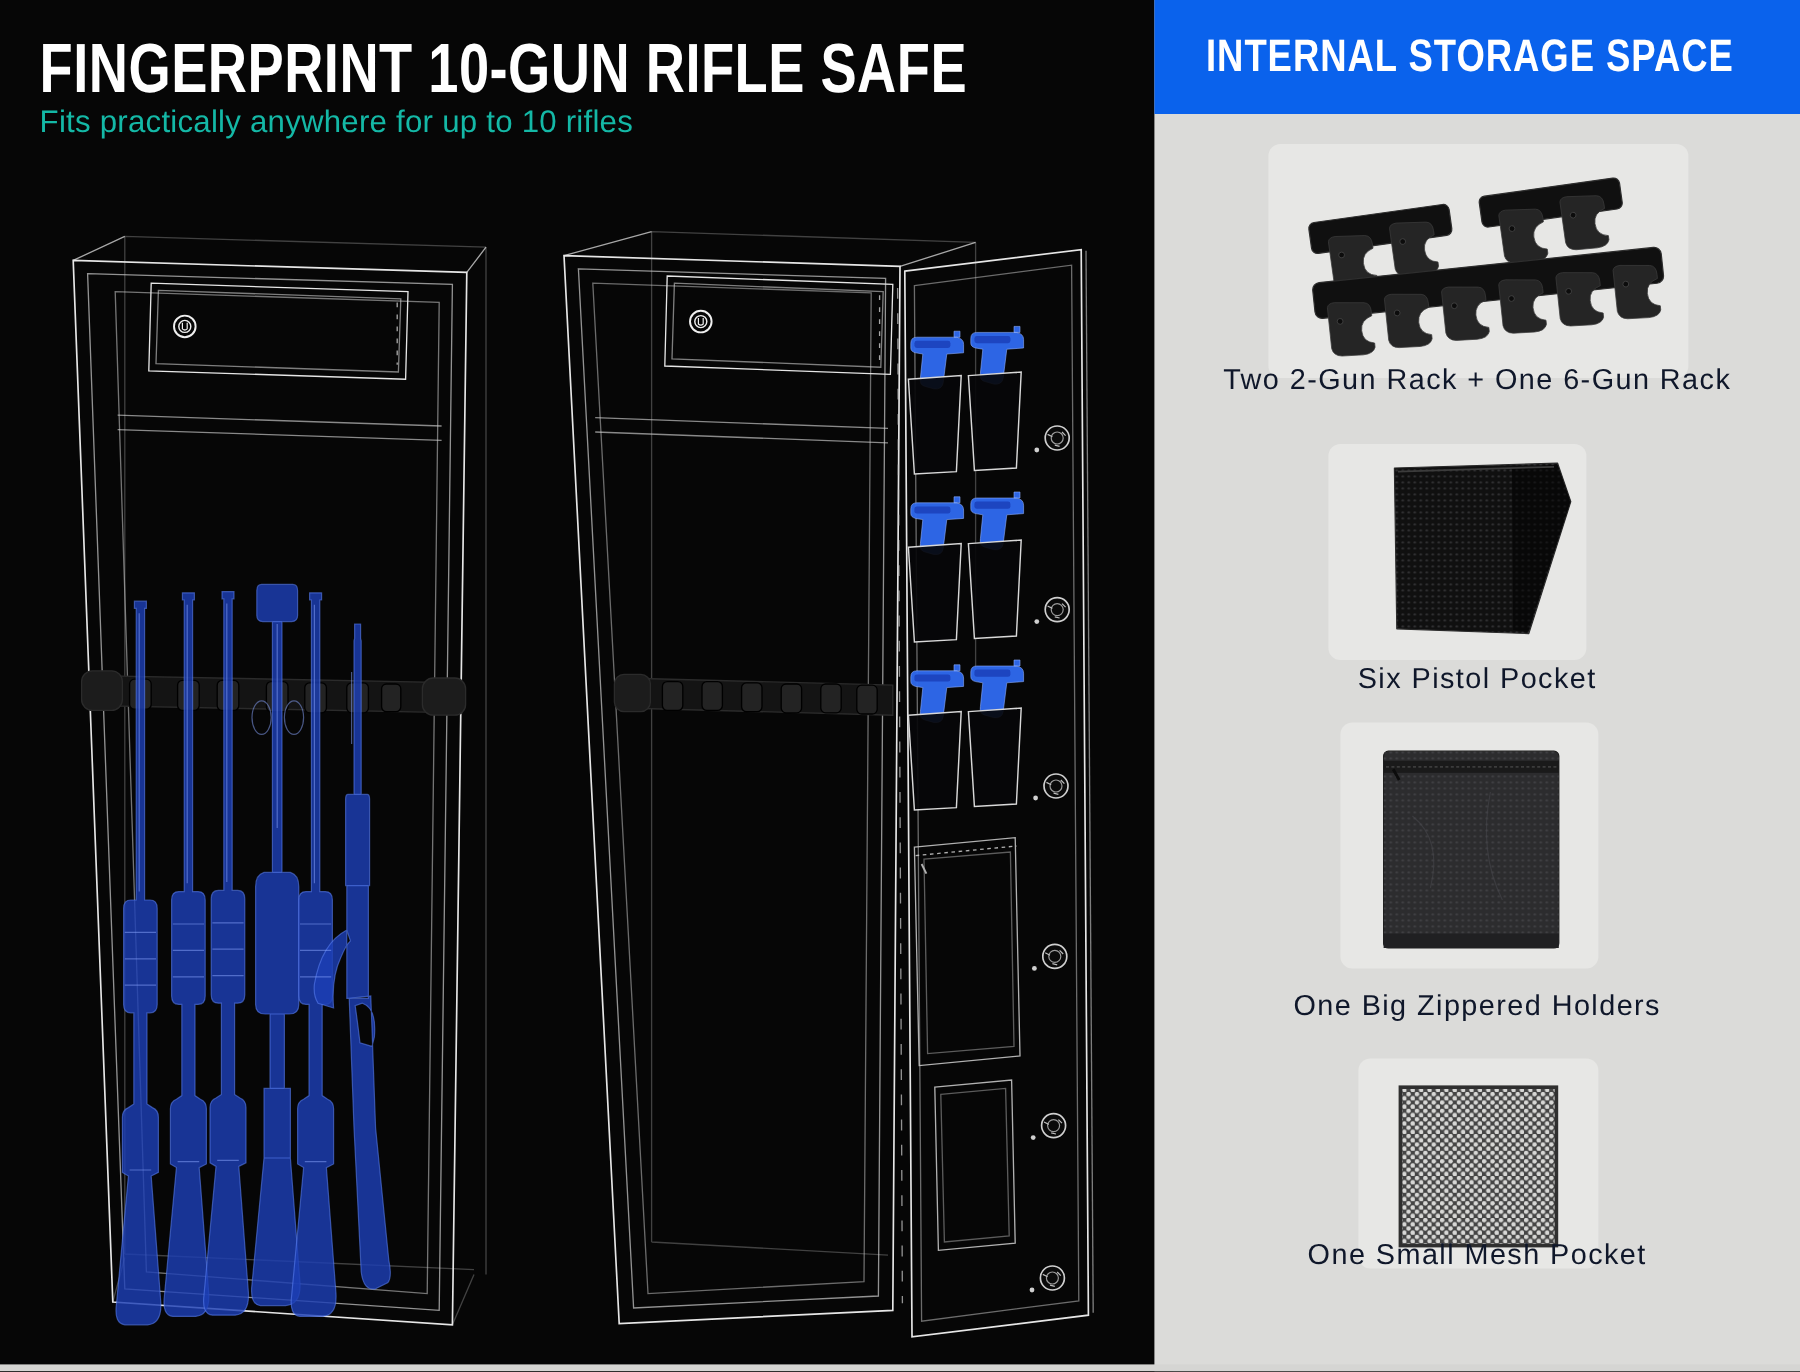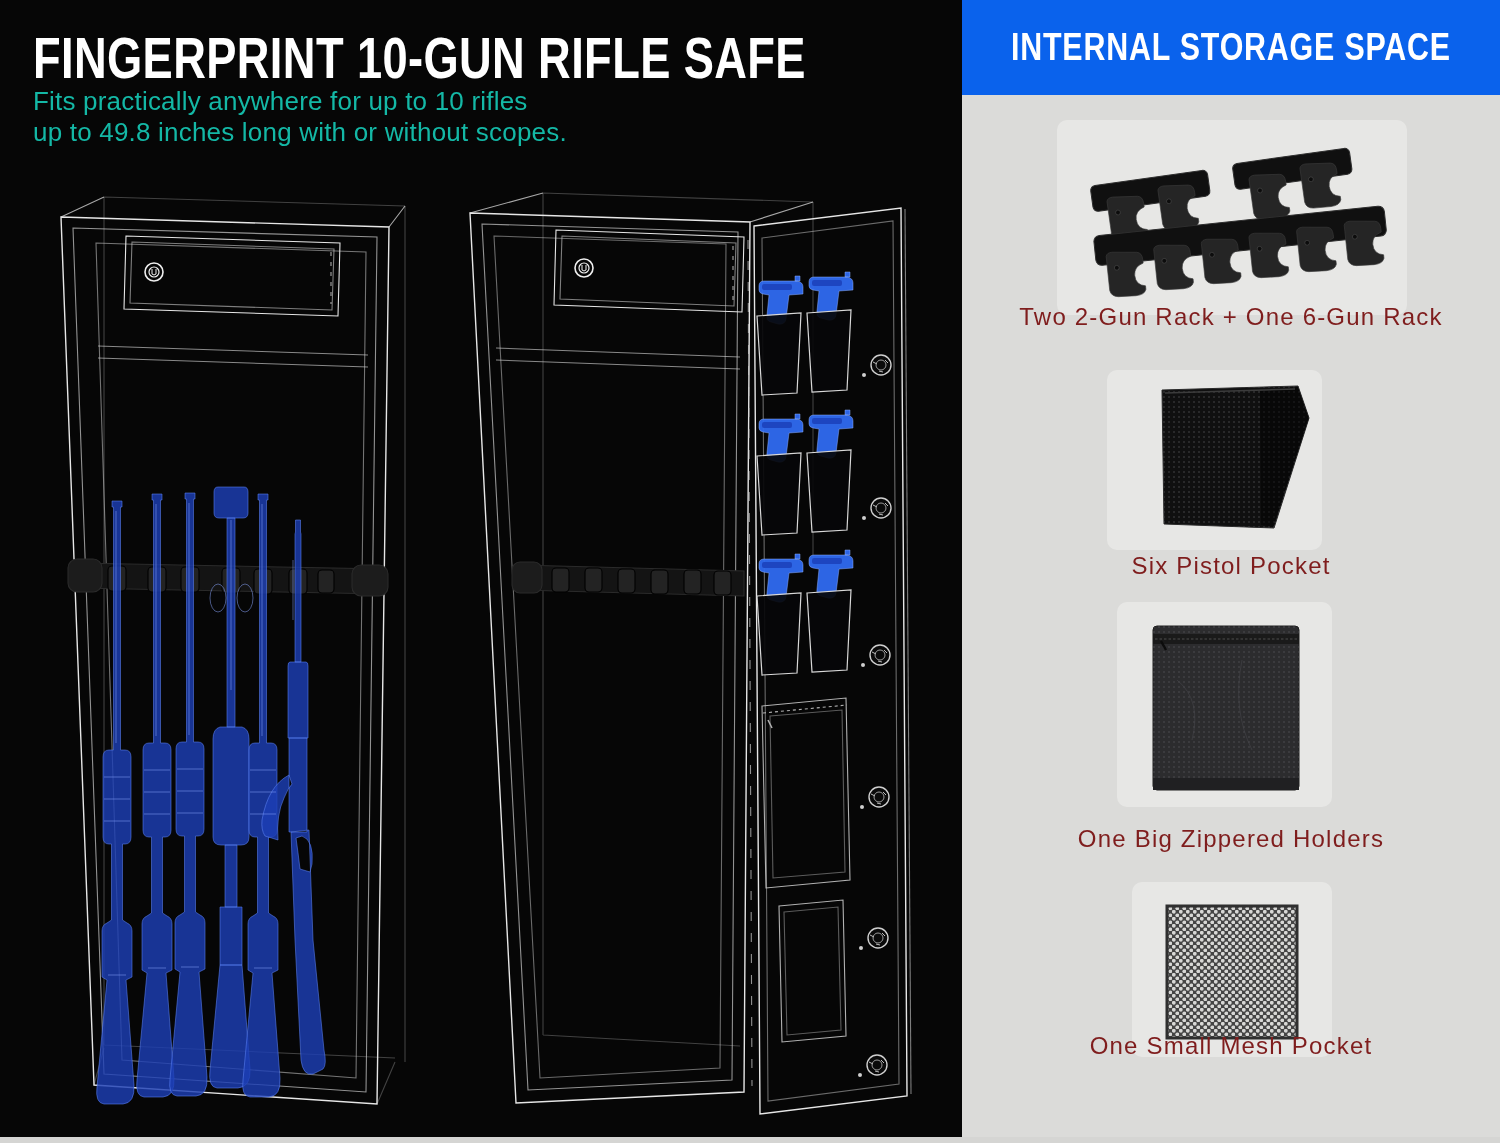--- a/index.html
+++ b/index.html
@@ -9,39 +9,38 @@
   .left-panel{position:absolute;left:0;top:0;width:962px;height:1143px;background:#060606;padding-left:16px;}
   .title{position:absolute;left:33px;top:24px;margin:0;color:#fff;
          font-size:58px;font-weight:800;letter-spacing:.5px;white-space:nowrap;
          transform:scaleX(.78);transform-origin:left top;}
   .subtitle{position:absolute;left:33px;top:86px;color:#14b8a6;font-size:26px;
             line-height:31px;font-weight:400;letter-spacing:.2px;}
   .safes{position:absolute;left:0;top:0;}
   
   .right-panel{position:absolute;left:962px;top:0;width:538px;height:1143px;background:#dbdbd9;}
   .banner{position:absolute;left:0;top:0;width:538px;height:95px;background:#0a62ec;
-          display:flex;align-items:center;justify-content:center;}
+          display:flex;align-items:center;justify-content:flex-end;}
   .banner span{color:#fff;font-size:38px;font-weight:700;letter-spacing:1px;white-space:nowrap;
                transform:scaleX(.8);}
   .products{position:absolute;left:0;top:0;}
-  .cap{position:absolute;left:0;width:538px;text-align:center;color:#7f1d1d;
+  .cap{position:absolute;left:0;width:538px;text-align:center;color:#0f172a;
        font-size:24px;letter-spacing:1.2px;font-weight:400;white-space:nowrap;}
   .cap1{top:303px}.cap2{top:552px}.cap3{top:825px}.cap4{top:1032px}
   .bottom-strip{position:absolute;left:0;top:1137px;width:1500px;height:6px;background:#d5d5d3;}
 </style>
 </head>
 <body>
 
 <div class="stage">
 
   <div class="left-panel">
     <h1 class="title">FINGERPRINT 10-GUN RIFLE SAFE</h1>
     <div class="subtitle">
       <div>Fits practically anywhere for up to 10 rifles</div>
-      <div>up to 49.8 inches long with or without scopes.</div>
     </div>
 
     <svg class="safes" width="962" height="1143" viewBox="0 0 962 1143" fill="none">
       <defs>
         <path id="rifle" d="M -5 -4 L 5 -4 L 5 2 L 3.5 2 L 3.5 245 L 8 245 Q 14 245 14 252 L 14 332 Q 14 339 8 339 L 5.5 339 L 5.5 415 L 10 418 Q 15 420 15 426 L 15 472 L 9 475 L 17 580 Q 18 598 6 599 L -13 599 Q -22 598 -20 582 L -10 475 L -15 472 L -15 426 Q -15 420 -10 418 L -5.5 415 L -5.5 339 L -8 339 Q -14 339 -14 332 L -14 252 Q -14 245 -8 245 L -3.5 245 L -3.5 2 L -5 2 Z"></path>
         <path id="rifleDetail" d="M -13 272 L 13 272 M -13 294 L 13 294 M -13 316 L 13 316 M -9 470 L 9 470 M -1 6 L -1 238"></path>
         <path id="pump" d="M -13 0 Q -17 0 -17 5 L -17 26 Q -17 31 -12 31 L 12 31 Q 17 31 17 26 L 17 5 Q 17 0 13 0 Z M -4 31 L 4 31 L 4 240 L -4 240 Z M -11 240 Q -18 242 -18 252 L -18 350 Q -18 358 -10 358 L 10 358 Q 18 358 18 350 L 18 252 Q 18 242 11 240 Z M -6 358 L 6 358 L 6 420 L -6 420 Z M -11 420 L 11 420 L 11 478 L -11 478 Z M -11 478 L 11 478 L 19 582 Q 20 600 7 601 L -14 601 Q -23 600 -21 583 Z"></path>
         <path id="ak" d="M -2.5 0 L 2.5 0 L 2.5 12 L 3 14 L 3 142 L -3 142 L -3 14 L -2.5 12 Z M -8 142 Q -10 142 -10 146 L -10 218 L 10 218 L 10 146 Q 10 142 8 142 Z M -9 218 L 9 218 L 9 312 L -9 312 Z M -9 255 Q -30 266 -36 300 Q -37 310 -33 316 L -20 320 Q -22 295 -14 278 Q -10 268 -6 264 Z M 4 316 Q 16 320 14 344 L 12 352 L 2 349 Q 0 332 -2 318 Z M -7 312 L -3 420 L 3 540 Q 5 556 15 554 L 25 549 Q 29 545 26 530 L 15 420 L 11 310 Z"></path>
         <path id="pistol" d="M 0 14 Q 0 9 5 9 L 38 9 Q 44 10 44 15 L 44 22 L 30 23 L 27 47 Q 26 53 19 52 L 12 50 Q 7 49 8 43 L 10 23 L 4 22 Q 0 21 0 18 Z M 36 4 L 41 4 L 41 9 L 36 9 Z"></path>
         <path id="pouch" d="M 0 3 L 44 0 L 40 80 L 5 82 Z"></path>

